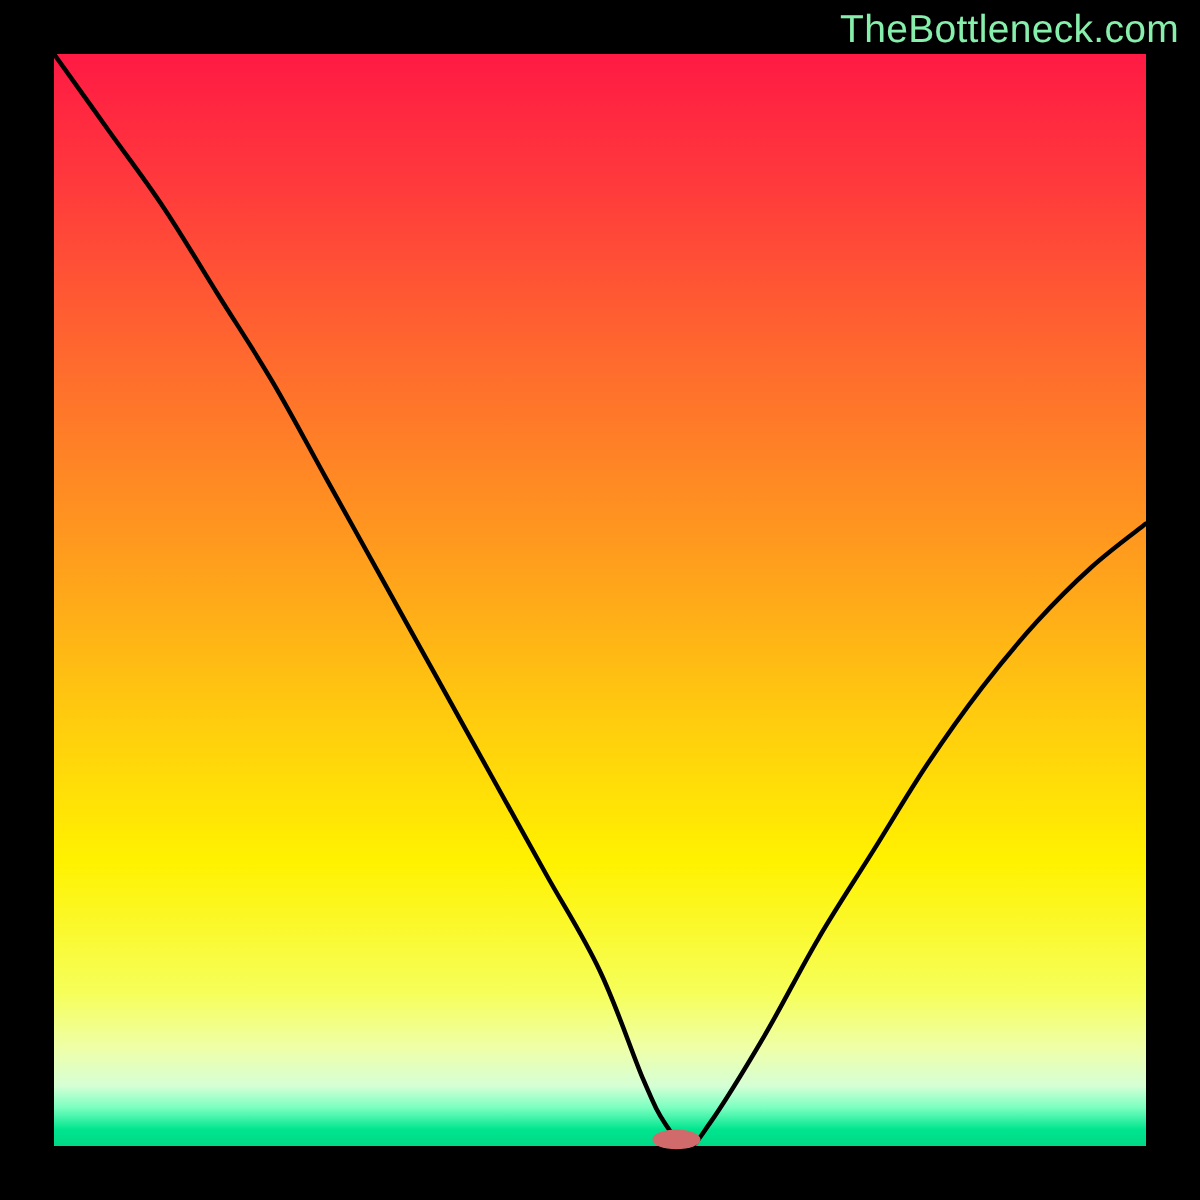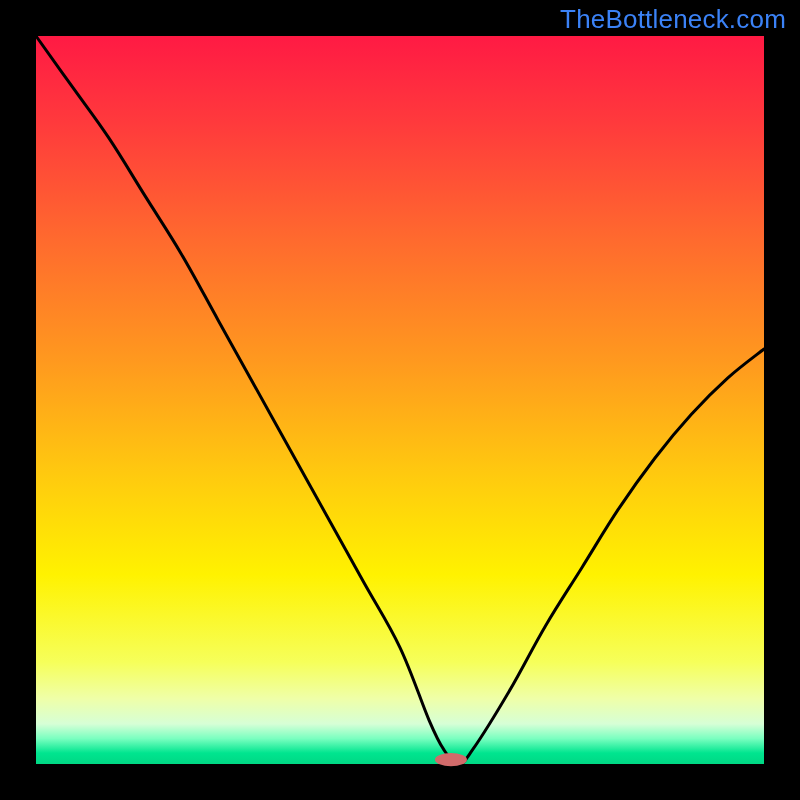--- a/index.html
+++ b/index.html
@@ -17,21 +17,21 @@
     background: #000;
   }
   svg { display: block; }
   .watermark {
     position: absolute;
     top: 4px;
     right: 14px;
     font-family: Arial, Helvetica, sans-serif;
     font-size: 26px;
     font-weight: 500;
-    color: #3b82f6;
+    color: #86efac;
     letter-spacing: 0.2px;
     user-select: none;
   }
 </style>
 </head>
 <body>
 
 <div class="chart-wrap">
   <div class="watermark">TheBottleneck.com</div>
 

